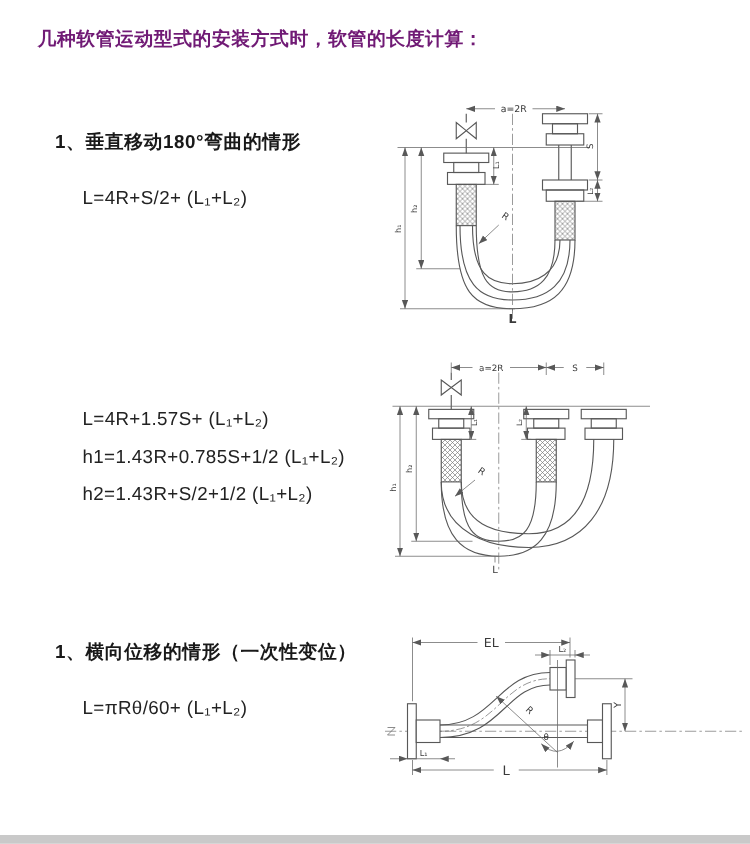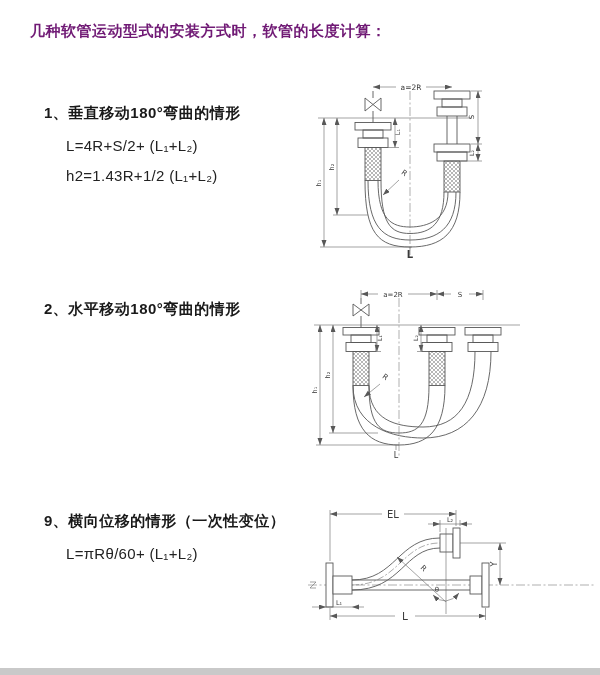--- a/index.html
+++ b/index.html
@@ -11,21 +11,21 @@
   .page{position:absolute;inset:0;background:#fff;}
   .title{
     position:absolute;left:30px;top:22px;
     font-size:15px;font-weight:bold;color:#701a75;letter-spacing:.5px;
     white-space:nowrap;
   }
   .sec{position:absolute;color:#1d1d1d;}
   .sec .heading{
     font-size:15px;font-weight:bold;letter-spacing:.5px;white-space:nowrap;color:#191919;
   }
-  .sec .formulas{margin-top:8px;padding-left:22px;}
+  .sec .formulas{margin-top:21px;padding-left:22px;}
   .sec .formula{
     font-size:15px;line-height:30px;letter-spacing:.3px;color:#222;white-space:nowrap;
   }
   .dg{position:absolute;}
   svg text{
     font-family:"DejaVu Sans","Liberation Sans",sans-serif;
     fill:#3a3a3a;
   }
   .footer-bar{
     position:absolute;left:0;top:668px;width:600px;height:7px;background:#c9c9c9;
@@ -35,30 +35,33 @@
 <body>
 
 <div class="page">
 
   <div class="title">几种软管运动型式的安装方式时，软管的长度计算：</div>
 
   <section class="sec" style="left:44px;top:104px;">
     <div class="heading">1、垂直移动180°弯曲的情形</div>
     <div class="formulas">
       <div class="formula">L=4R+S/2+ (L₁+L₂)</div>
-      <div class="formula">h2=1.43R+1/2 (L₁+L₂)</div>
     </div>
   </section>
 
   <section class="sec" style="left:44px;top:300px;">
-    <div class="heading">2、水平移动180°弯曲的情形</div>
+    <div class="formulas">
+      <div class="formula">L=4R+1.57S+ (L₁+L₂)</div>
+      <div class="formula">h1=1.43R+0.785S+1/2 (L₁+L₂)</div>
+      <div class="formula">h2=1.43R+S/2+1/2 (L₁+L₂)</div>
+    </div>
   </section>
 
   <section class="sec" style="left:44px;top:512px;">
-    <div class="heading">9、横向位移的情形（一次性变位）</div>
+    <div class="heading">1、横向位移的情形（一次性变位）</div>
     <div class="formulas">
       <div class="formula">L=πRθ/60+ (L₁+L₂)</div>
     </div>
   </section>
 
   <svg class="dg" style="left:310px;top:75px;" width="290" height="185" viewBox="0 0 290 185">
     <defs>
       <marker id="a1e" markerWidth="8" markerHeight="6" refX="7" refY="2.5" orient="auto" markerUnits="userSpaceOnUse">
         <path d="M0,0 L7,2.5 L0,5 Z" fill="#585858"></path>
       </marker>

